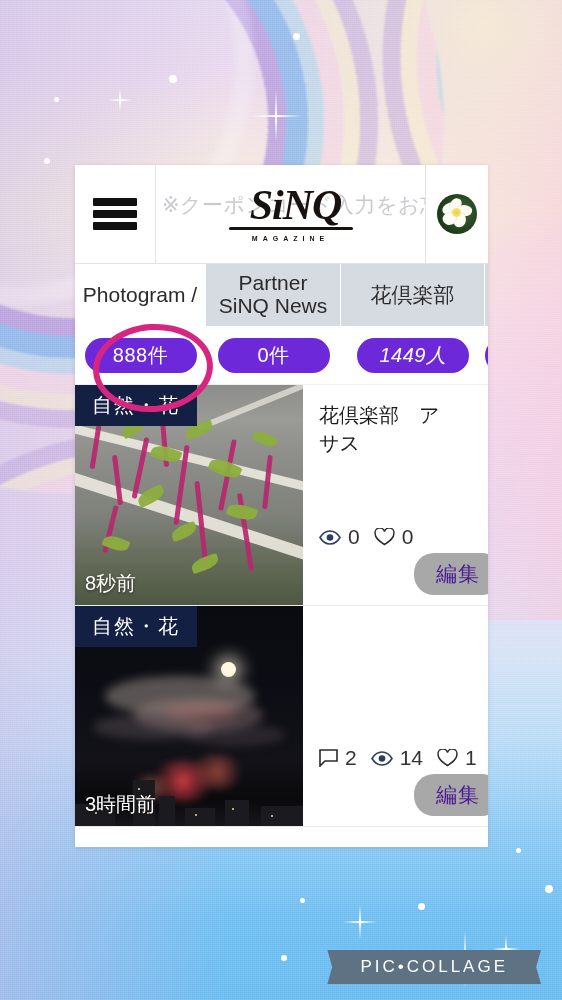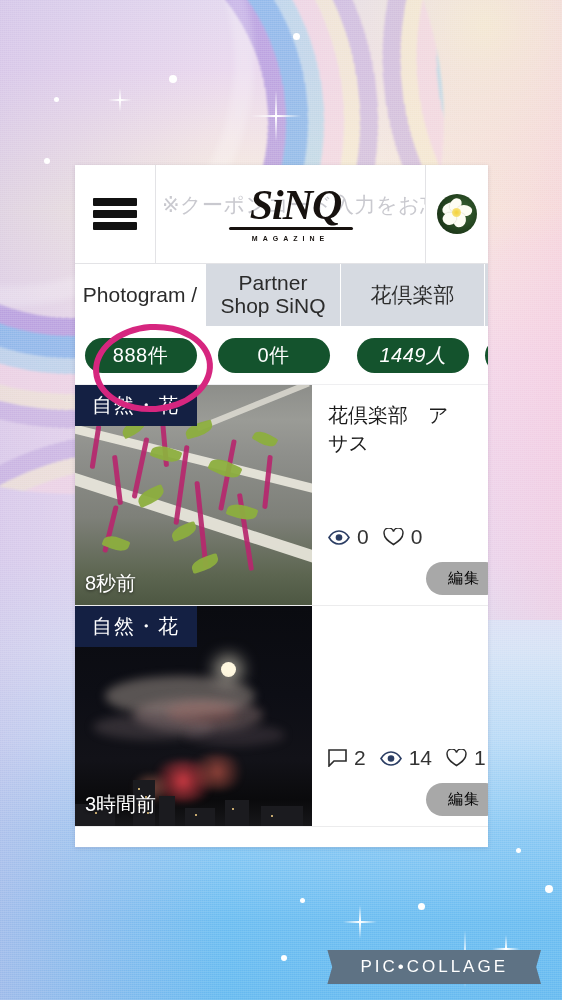--- a/index.html
+++ b/index.html
@@ -131,48 +131,48 @@
 
   
   .badges{display:flex;height:58px;align-items:center;background:#fff;
           border-bottom:1px solid #efeff1;}
   .badge-cell{display:flex;align-items:center;justify-content:center;}
   .bc1{flex:0 0 131px;}
   .bc2{flex:0 0 135px;}
   .bc3{flex:0 0 144px;font-style:italic;}
   .bc4{flex:1 1 auto;}
   .pill{
-    background:#14532d;color:#fff;border-radius:20px;
+    background:#6d28d9;color:#fff;border-radius:20px;
     font-size:20px;height:35px;min-width:112px;
     display:flex;align-items:center;justify-content:center;letter-spacing:.5px;
   }
   .pill.narrow{min-width:112px;}
   .pill.cut{min-width:40px;width:40px;border-radius:20px 0 0 20px;}
 
   
   .card{display:flex;height:220px;background:#fff;border-bottom:1px solid #ececed;}
-  .card-media{width:228px;position:relative;overflow:hidden;flex:0 0 228px;padding-left:9px;}
+  .card-media{width:228px;position:relative;overflow:hidden;flex:0 0 228px;}
   .cat-badge{
     position:absolute;left:0;top:0;z-index:3;background:#142043;color:#fff;
     font-size:20px;padding:7px 17px;letter-spacing:2px;
   }
   .timestamp{
     position:absolute;left:10px;bottom:8px;z-index:3;color:#fff;font-size:20px;
     text-shadow:0 1px 3px rgba(0,0,0,.55);
   }
   .card-body{flex:1;padding:16px 0 0 16px;position:relative;overflow:hidden;}
   .card-title{font-size:20px;line-height:1.42;white-space:nowrap;}
   .card-title.dark{color:#1c1c1c;}
   .card-title.navy{color:#23386b;}
   .metrics{position:absolute;left:16px;bottom:56px;display:flex;align-items:center;
            gap:14px;font-size:21px;color:#333;white-space:nowrap;}
   .metric{display:flex;align-items:center;gap:7px;}
   .edit-btn{
-    position:absolute;right:-14px;bottom:10px;background:#a8a8a8;color:#000000;
-    font-size:15px;border-radius:20px;padding:7px 22px;letter-spacing:1px;
+    position:absolute;right:-14px;bottom:10px;background:#a8a8a8;color:#4c1d95;
+    font-size:21px;border-radius:20px;padding:7px 22px;letter-spacing:1px;
   }
 
   
   .photo1{position:absolute;inset:0;background:
       linear-gradient(180deg,#8d8e8a 0%,#9a9b96 16%,#8e8f8b 32%,#7e8079 60%,#5d6651 86%,#4d5742 100%);}
   .road-line{position:absolute;background:#eceadf;opacity:.9;}
   .stem{position:absolute;background:#b6276e;border-radius:2px;opacity:.92;}
   .leaf{position:absolute;background:#8cae3e;border-radius:60% 10% 60% 10%;opacity:.95;}
 
   
@@ -266,21 +266,21 @@
 
   <div class="tabs">
     <div class="tab active">
       <div>
         <div>Photogram /</div>
       </div>
     </div>
     <div class="tab inactive tab-partner">
       <div>
         <div>Partner</div>
-        <div>Shop SiNQ</div>
+        <div>SiNQ News</div>
       </div>
     </div>
     <div class="tab inactive tab-follower">
       <span>花倶楽部</span>
     </div>
     <div class="tab inactive tab-more">
       <span></span>
     </div>
   </div>
 

